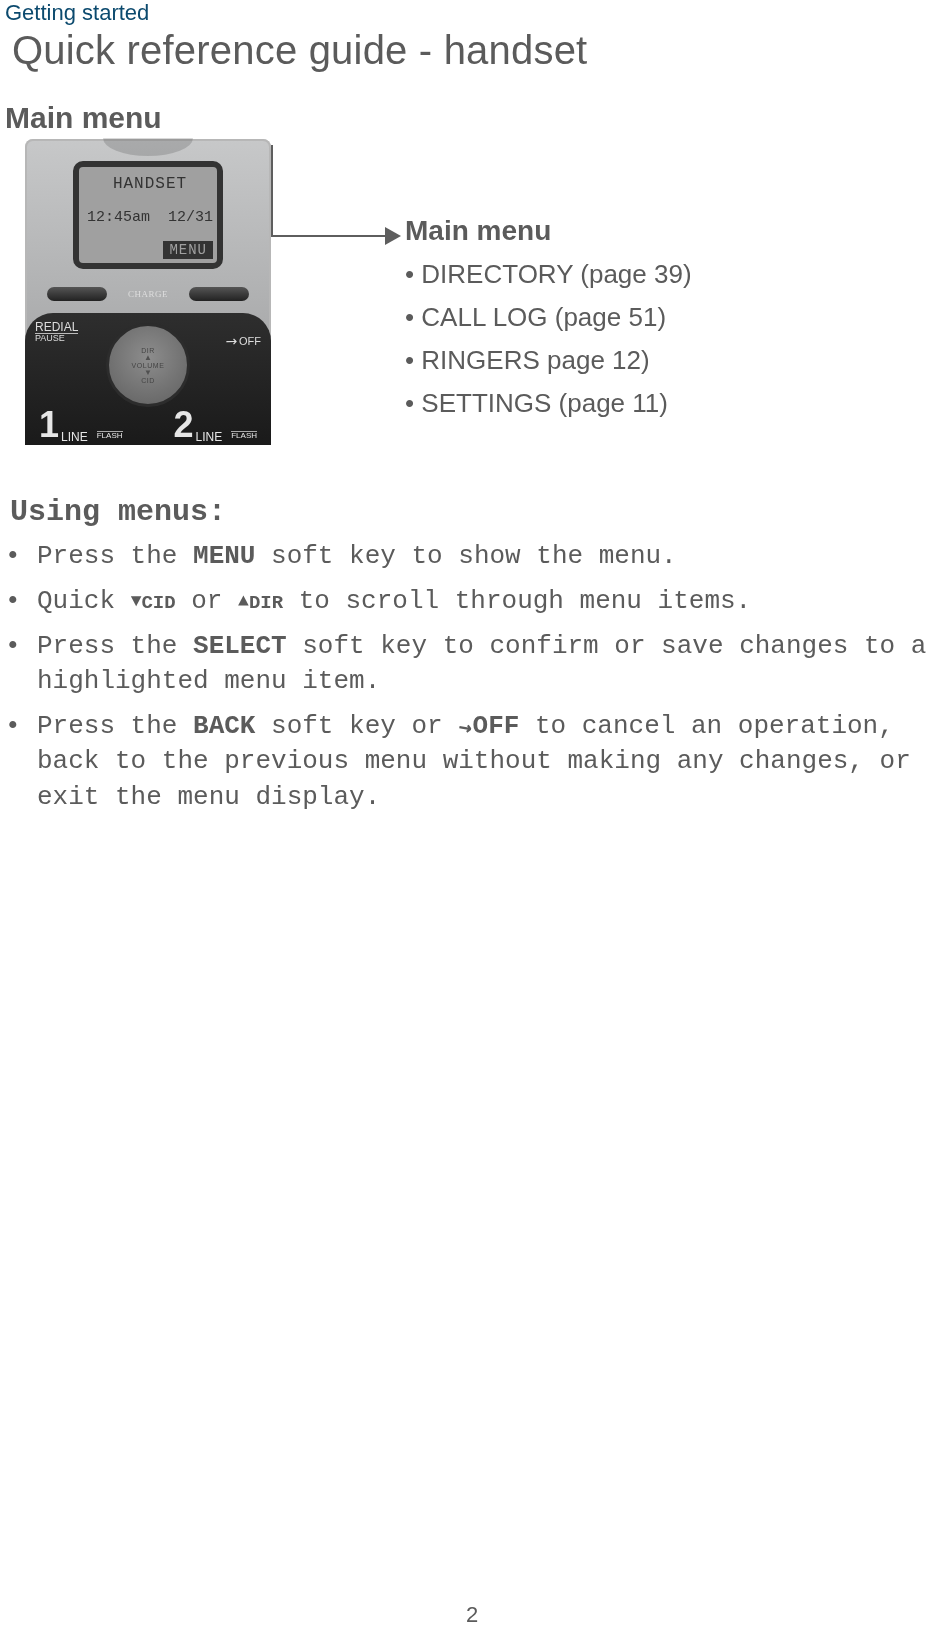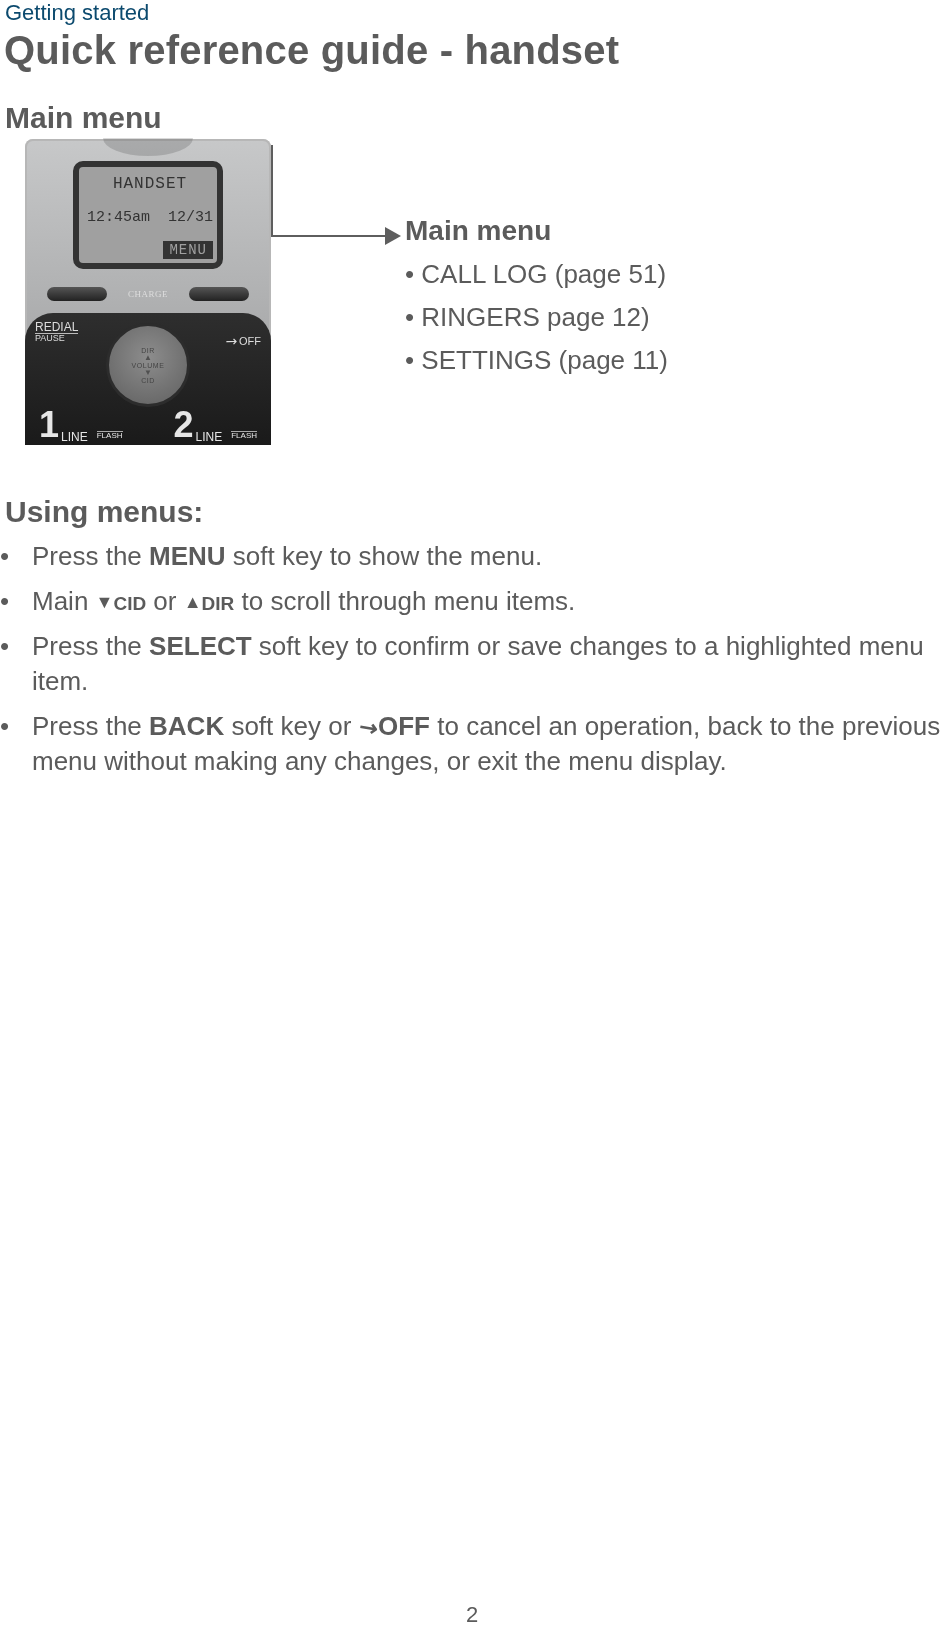--- a/index.html
+++ b/index.html
@@ -16,23 +16,23 @@
     box-sizing: border-box;
     padding: 0;
   }
   .topbar {
     font-size: 22px;
     color: #0c4a6e;
     margin: 0 0 2px 5px;
   }
   .page-title {
     font-size: 40px;
-    font-weight: 700;
-    color: #5b5b5b;
-    margin: 0 0 28px 4px;
+    font-weight: 400;
+    color: #5b5b5b;
+    margin: 0 0 28px 12px;
     letter-spacing: 0.2px;
   }
   .h2 {
     font-size: 30px;
     font-weight: 700;
     color: #5b5b5b;
     margin: 0 0 4px 5px;
   }
   .figure-row {
     display: flex;
@@ -244,20 +244,22 @@
     font-size: 26px;
     color: #5b5b5b;
     margin-bottom: 12px;
   }
   .menu-box li::before {
     content: "• ";
   }
   
   .using-menus {
     margin-top: 50px;
+    margin-left: 5px;
+    font-family: Liberation Mono, monospace;
   }
   .outer-list {
     list-style: none;
     padding: 0;
     margin: 10px 0 0 0;
   }
   .outer-list > li {
     font-size: 26px;
     color: #5b5b5b;
     margin-bottom: 10px;
@@ -364,35 +366,36 @@
 
     <div class="arrow-col">
       <div class="arrow-line v"></div>
       <div class="arrow-line h"></div>
       <div class="arrow-head"></div>
     </div>
 
     <div class="menu-box">
       <div class="mm-title">Main menu</div>
       <ul>
+        <li>DIRECTORY (page 39)</li>
         <li>CALL LOG (page 51)</li>
         <li>RINGERS page 12)</li>
         <li>SETTINGS (page 11)</li>
       </ul>
     </div>
   </div>
 
   <div class="using-menus">
     <div class="h2">Using menus:</div>
     <ul class="outer-list">
       <li>
         <span>Press the </span><b>MENU</b><span> soft key to show the menu.</span>
       </li>
       <li>
-        <span>Main </span><span class="tri">▼</span><span class="small-caps">CID</span><span> or </span><span class="tri">▲</span><span class="small-caps">DIR</span><span> to scroll through menu items.</span>
+        <span>Quick </span><span class="tri">▼</span><span class="small-caps">CID</span><span> or </span><span class="tri">▲</span><span class="small-caps">DIR</span><span> to scroll through menu items.</span>
       </li>
       <li>
         <span>Press the </span><b>SELECT</b><span> soft key to confirm or save changes to a highlighted menu item.</span>
       </li>
       <li>
         <span>Press the </span><b>BACK</b><span> soft key or </span><span class="phone-glyph">↘</span><b>OFF</b><span> to cancel an operation, back to the previous menu without making any changes, or exit the menu display.</span>
       </li>
     </ul>
   </div>
 

